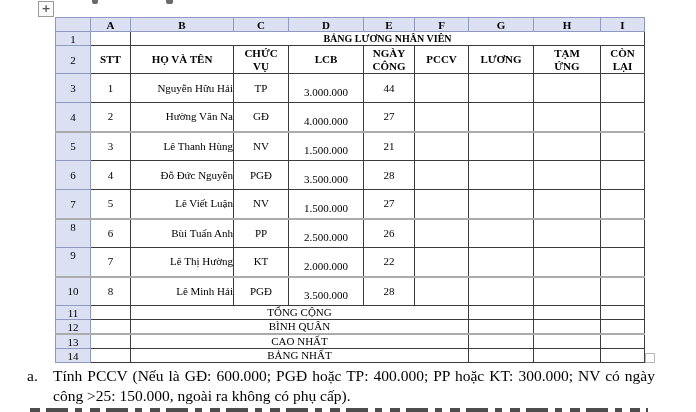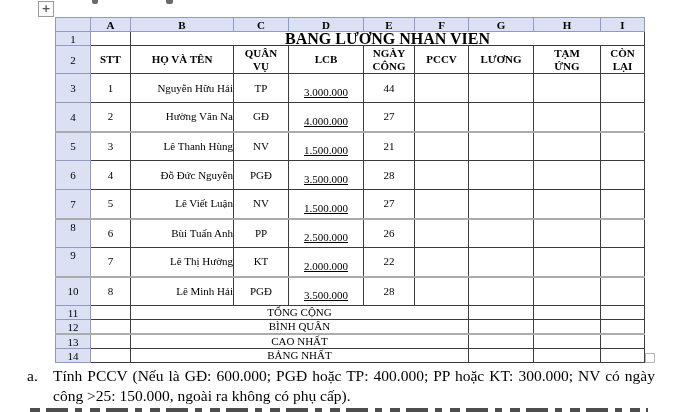--- a/index.html
+++ b/index.html
@@ -23,24 +23,24 @@
   th,td{padding:0;margin:0;overflow:hidden;}
 
   th.h{background:var(--hfill);border:1px solid var(--hborder);
     font-weight:bold;font-size:11px;line-height:12px;text-align:center;}
   td.rn{background:var(--hfill);border:1px solid var(--hborder);
     font-weight:normal;font-size:11px;line-height:12px;text-align:center;vertical-align:middle;}
   td.rn.top{vertical-align:top;padding-top:1px;}
 
   td.c{border:1px solid var(--gborder);background:#fff;font-size:11px;line-height:13px;
     text-align:center;vertical-align:middle;}
-  td.title{font-weight:bold;font-size:16px;line-height:13px;}
+  td.title{font-weight:bold;font-size:10px;line-height:13px;}
   td.head2{font-weight:bold;white-space:pre-line;line-height:13px;}
   td.name{text-align:right;padding-left:7px;}
-  td.lcb{vertical-align:bottom;padding-bottom:3px;text-decoration:underline;}
+  td.lcb{vertical-align:bottom;padding-bottom:3px;}
   td.sum{font-weight:normal;}
 
   tr.r-letters{height:14px;} tr.r-title{height:14px;} tr.r-head{height:28px;}
   tr.r-data{height:29px;} tr.r-sum{height:14px;padding-left:24px;}
   tr.graytop>td{border-top:2.5px solid var(--artifact);}
 
   .note{position:absolute;left:27px;top:366px;width:628px;font-size:15.5px;line-height:19.5px;
     text-align:justify;color:#000;padding-left:26px;box-sizing:border-box;}
   .note .marker{position:absolute;left:0;top:0;}
 </style>
@@ -83,21 +83,21 @@
         </tr>
         <tr class="r-title">
           <td class="rn">1</td>
           <td class="c"></td>
           <td class="c title" colspan="8">BẢNG LƯƠNG NHÂN VIÊN</td>
         </tr>
         <tr class="r-head">
           <td class="rn">2</td>
           <td class="c head2">STT</td>
           <td class="c head2">HỌ VÀ TÊN</td>
-          <td class="c head2">QUÂN
+          <td class="c head2">CHỨC
 VỤ</td>
           <td class="c head2">LCB</td>
           <td class="c head2">NGÀY
 CÔNG</td>
           <td class="c head2">PCCV</td>
           <td class="c head2">LƯƠNG</td>
           <td class="c head2">TẠM
 ỨNG</td>
           <td class="c head2">CÒN
 LẠI</td>

